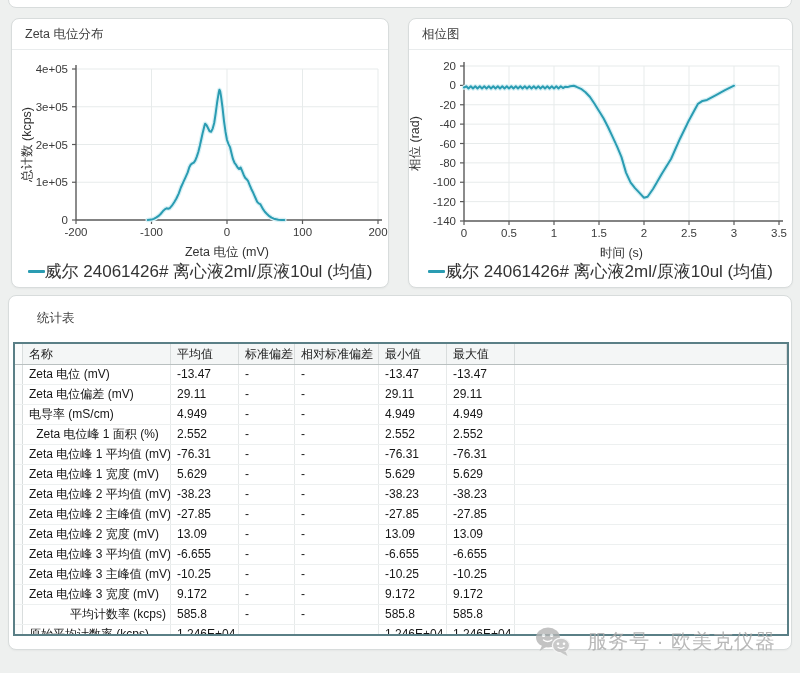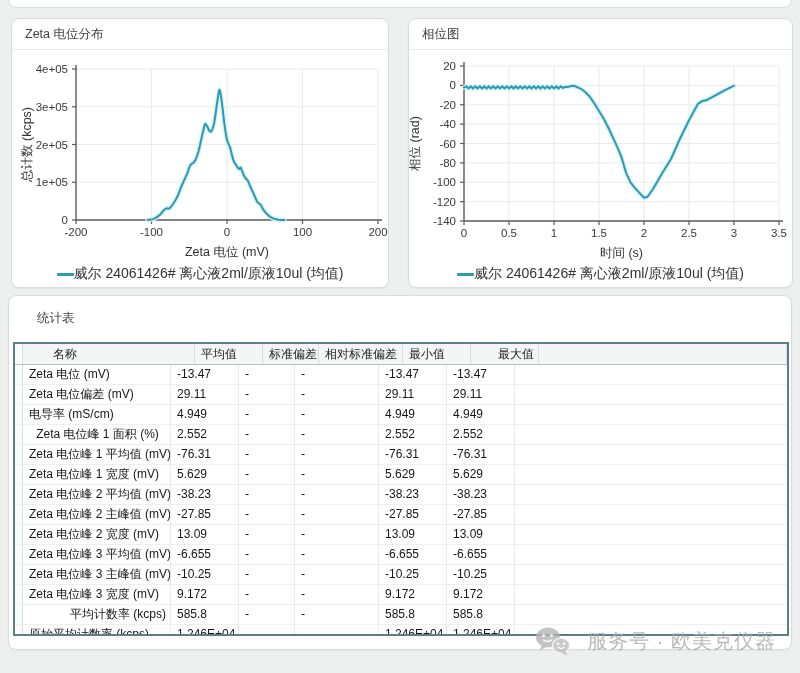--- a/index.html
+++ b/index.html
@@ -2,21 +2,21 @@
 <html><head>
 <meta charset="utf-8">
 <style>
   html,body{margin:0;padding:0;}
   body{width:800px;height:673px;background:#eef0ef;font-family:"Liberation Sans","DejaVu Sans",sans-serif;position:relative;overflow:hidden;}
   .card{position:absolute;background:#ffffff;border:1px solid #d8dcdc;border-radius:8px;box-shadow:0 1px 2px rgba(0,0,0,0.04);box-sizing:border-box;}
   .card-title{height:30px;line-height:30px;padding-left:13px;font-size:12.5px;color:#404040;border-bottom:1px solid #e9eced;}
   .stats-title{height:44px;line-height:44px;padding-left:28px;font-size:12.5px;color:#404040;}
   .top-sliver{position:absolute;left:8px;top:-8px;width:784px;height:16px;background:#fff;border:1px solid #d8dcdc;border-radius:0 0 8px 8px;box-sizing:border-box;}
   .chart-svg{display:block;}
-  .legend{position:absolute;bottom:4px;left:0;right:0;display:flex;justify-content:center;align-items:center;font-size:14px;color:#333;}
+  .legend{position:absolute;bottom:4px;left:0;right:0;display:flex;justify-content:center;align-items:center;font-size:17px;color:#333;}
   .legend-dash{display:inline-block;width:17px;height:3px;border-radius:1px;}
   
   .data-table{position:absolute;left:4px;top:46px;width:776px;height:294px;border:2px solid #5a7f86;background:#fff;box-sizing:border-box;overflow:hidden;font-size:12px;color:#161616;}
   .trow{display:flex;height:19px;line-height:19px;border-bottom:1px solid #edf0f0;}
   .trow.thead{height:20px;line-height:20px;background:#f4f6f6;border-bottom:1px solid #b9c0c0;color:#222;}
   .tcell{flex:none;padding:0 4px 0 6px;border-right:1px solid #e7eaea;white-space:nowrap;overflow:hidden;box-sizing:border-box;}
   .thead .tcell{border-right:1px solid #d9dddd;}
   .gutter{flex:none;width:8px;padding:0;border-right:1px solid #d9dddd;background:#fbfcfc;box-sizing:border-box;}
   .filler{flex:1;border-right:none;}
   
@@ -135,26 +135,26 @@
     <span class="legend-dash" style="background: rgb(42, 156, 178);"></span>
     <span>威尔 24061426#  离心液2ml/原液10ul (均值)</span>
   </div>
 </div>
 
 <div class="card" style="left:8px;top:295px;width:784px;height:355px;">
   <div class="stats-title">统计表</div>
   <div class="data-table" id="stats-table">
       <div class="trow thead">
         <div class="gutter"></div>
-        <div class="tcell" style="width: 148px; margin-left: 24px;">名称</div>
+        <div class="tcell" style="width: 148px;">名称</div>
         <div class="tcell" style="width: 68px;">平均值</div>
         <div class="tcell" style="width: 56px;">标准偏差</div>
         <div class="tcell" style="width: 84px;">相对标准偏差</div>
         <div class="tcell" style="width: 68px;">最小值</div>
-        <div class="tcell" style="width: 68px; text-align: right;">最大值</div>
+        <div class="tcell" style="width: 68px;">最大值</div>
         <div class="tcell filler"></div>
       </div>
       <div class="trow">
         <div class="gutter"></div>
         <div class="tcell" style="width: 148px;">Zeta 电位 (mV)</div>
         <div class="tcell" style="width: 68px;">-13.47</div>
         <div class="tcell" style="width: 56px;">-</div>
         <div class="tcell" style="width: 84px;">-</div>
         <div class="tcell" style="width: 68px;">-13.47</div>
         <div class="tcell" style="width: 68px;">-13.47</div>

